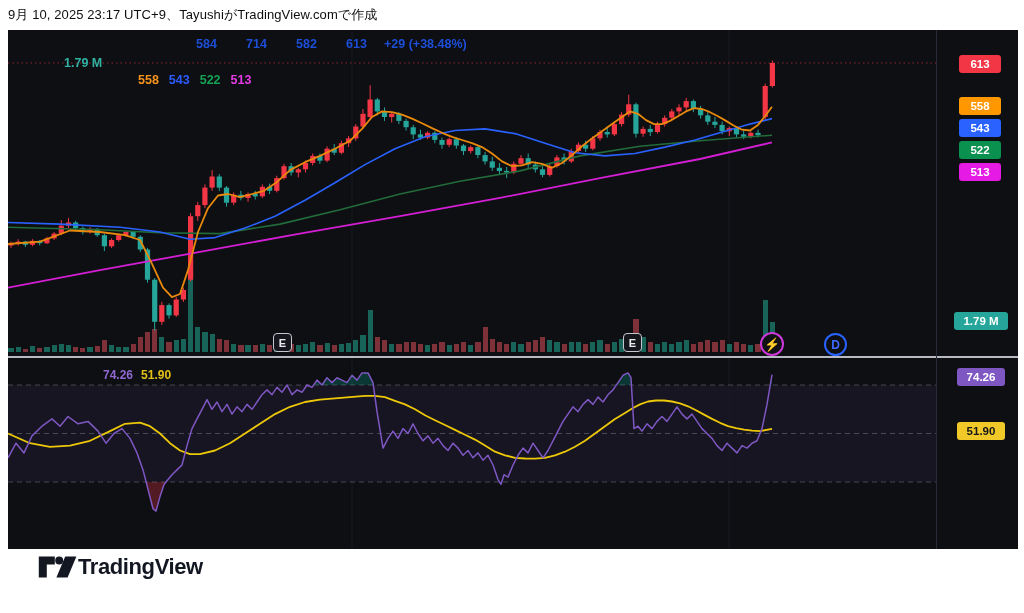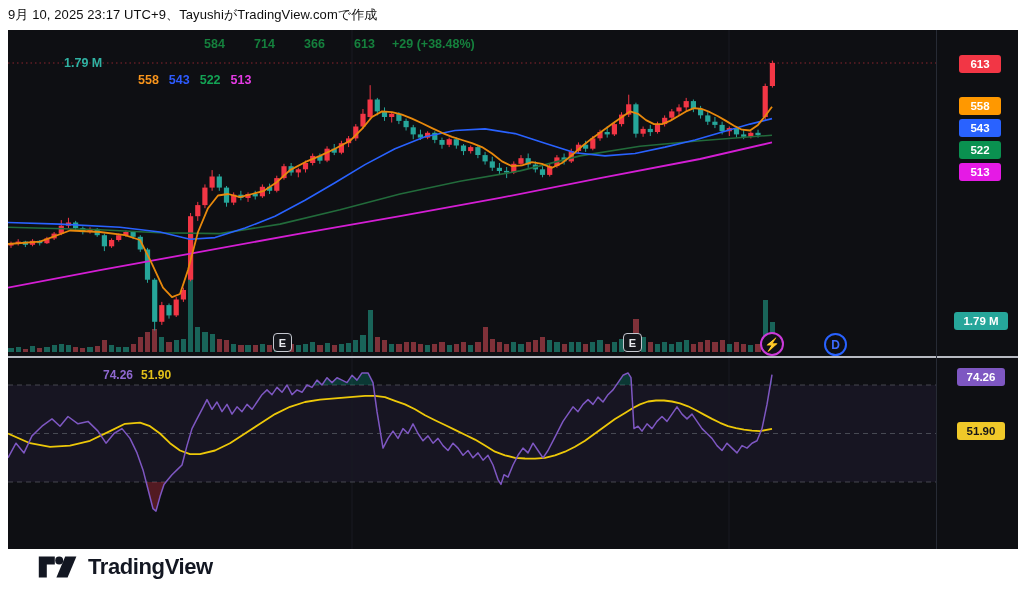--- a/index.html
+++ b/index.html
@@ -3,21 +3,21 @@
 <meta charset="utf-8">
 <style>
   html,body{margin:0;padding:0;background:#ffffff;}
   .page{position:relative;width:1024px;height:613px;background:#ffffff;font-family:"Liberation Sans",sans-serif;overflow:hidden;padding-left:44px;}
   .attribution{position:absolute;left:8px;top:6px;font-size:13px;color:#0e0e0e;font-weight:500;letter-spacing:.1px;}
   .chart{position:absolute;left:8px;top:30px;width:1010px;height:519px;background:#0e0f13;}
   .chart svg{position:absolute;left:0;top:0;}
   .pane-sep{position:absolute;left:8px;top:356px;width:1010px;height:2px;background:#b7bac2;}
   .axis-border{position:absolute;left:936px;top:30px;width:1px;height:519px;background:#272b35;}
 
-  .ohlc-row{position:absolute;left:204px;top:37px;display:flex;font-size:12.5px;font-weight:600;color:#15803d;white-space:nowrap;}
+  .ohlc-row{position:absolute;left:196px;top:37px;display:flex;font-size:12.5px;font-weight:600;color:#1d4ed8;white-space:nowrap;}
   .ohlc-row .slot{width:50px;}
   .ohlc-row .slot-c{width:38px;}
 
   .vol-text{position:absolute;left:64px;top:56px;font-size:12.5px;font-weight:700;color:#30b2a3;}
   .ma-row{position:absolute;left:138px;top:73px;display:flex;gap:10px;font-size:12.5px;font-weight:700;}
   .ma-v1{color:#f7941c}.ma-v2{color:#2d5bff}.ma-v3{color:#13a254}.ma-v4{color:#e43be4}
 
   .rsi-row{position:absolute;left:103px;top:368px;display:flex;gap:8px;font-size:12px;font-weight:700;}
   .rsi-main{color:#8f68d0}.rsi-sig{color:#e2c019}
 
@@ -32,21 +32,21 @@
   .lbl-rsi{top:368px;left:957px;width:48px;background:#7e57c2;}
   .lbl-sig{top:422px;left:957px;width:48px;background:#f0c929;color:#15151a;}
 
   .badge-e{position:absolute;width:19px;height:19px;top:333px;border-radius:4px;border:1.5px solid #c4c7cf;
     background:#15171c;color:#e8eaee;font-size:11px;font-weight:700;display:flex;align-items:center;justify-content:center;box-sizing:border-box;}
   .badge-flash{position:absolute;left:760px;top:332px;width:24px;height:24px;border-radius:50%;border:2px solid #cb3ad9;
     background:#101117;color:#cb3ad9;font-size:13px;display:flex;align-items:center;justify-content:center;box-sizing:border-box;}
   .badge-d{position:absolute;left:824px;top:333px;width:23px;height:23px;border-radius:50%;border:2px solid #2962ff;
     background:#0e0f13;color:#3d6bff;font-size:12px;font-weight:700;display:flex;align-items:center;justify-content:center;box-sizing:border-box;}
 
-  .logo{position:absolute;left:38px;top:553px;display:flex;align-items:center;gap:10px;justify-content:center;}
+  .logo{position:absolute;left:38px;top:553px;display:flex;align-items:center;justify-content:center;}
   .logo-text{font-size:22px;font-weight:800;color:#131722;letter-spacing:-0.4px;}
 </style>
 </head>
 <body>
 
 <div class="page">
 
   <div class="attribution">9月 10, 2025 23:17 UTC+9、TayushiがTradingView.comで作成</div>
 
   <div class="chart">
@@ -386,21 +386,21 @@
         <path d="M313.7,385.0 L317.0,380.1 L322.0,385.0 Z M322.0,385.0 L327.0,377.7 L332.0,382.6 L337.0,377.7 L342.0,380.1 L347.0,382.6 L352.0,375.3 L357.0,380.1 L362.0,372.9 L368.0,372.9 L373.0,382.6 L373.3,385.0 Z M616.3,385.0 L618.0,382.6 L623.0,375.3 L628.0,372.9 L631.0,377.7 L631.4,385.0 Z M770.3,385.0 L772.0,374.7 L772.0,385.0 Z " fill="rgba(8,153,129,0.30)"></path>
         <path d="M146.1,482.0 L148.0,489.3 L153.0,508.7 L156.0,511.1 L160.0,496.6 L164.0,484.4 L166.0,482.0 Z M499.5,482.0 L501.0,484.4 L501.8,482.0 Z " fill="rgba(242,54,69,0.30)"></path>
         <path d="M8.0,433.5 L30.0,443.2 L50.0,446.8 L70.0,445.6 L90.0,440.8 L110.0,431.1 L125.0,423.8 L140.0,422.6 L150.0,426.2 L160.0,433.5 L170.0,443.2 L180.0,450.5 L190.0,454.1 L200.0,454.1 L215.0,450.5 L230.0,443.2 L245.0,433.5 L260.0,423.8 L275.0,414.1 L290.0,406.8 L305.0,402.0 L320.0,399.6 L335.0,398.3 L350.0,397.1 L365.0,395.9 L375.0,395.9 L385.0,397.1 L395.0,400.8 L405.0,404.4 L415.0,409.3 L425.0,415.3 L435.0,420.2 L445.0,425.0 L455.0,429.9 L465.0,434.7 L475.0,439.6 L485.0,445.6 L495.0,451.7 L505.0,455.3 L515.0,457.8 L525.0,458.5 L535.0,458.7 L545.0,457.8 L555.0,455.3 L565.0,451.7 L575.0,446.8 L585.0,440.8 L595.0,433.5 L605.0,426.2 L615.0,418.9 L625.0,412.9 L633.0,408.0 L640.0,404.4 L648.0,401.5 L656.0,400.5 L664.0,400.5 L672.0,401.5 L680.0,403.4 L688.0,406.3 L696.0,410.2 L704.0,414.6 L712.0,418.9 L720.0,422.8 L728.0,426.2 L736.0,428.2 L744.0,429.6 L752.0,430.6 L760.0,431.1 L772.0,428.9" fill="none" stroke="#edc809" stroke-width="1.8" stroke-linejoin="round"></path>
         <path d="M8.0,457.8 L16.0,443.2 L24.0,452.9 L32.0,435.9 L42.0,426.2 L52.0,418.9 L60.0,426.2 L68.0,416.5 L78.0,423.8 L88.0,421.4 L98.0,431.1 L106.0,443.2 L114.0,433.5 L122.0,428.6 L130.0,438.4 L137.0,452.9 L143.0,469.9 L148.0,489.3 L153.0,508.7 L156.0,511.1 L160.0,496.6 L164.0,484.4 L168.0,479.6 L172.0,474.7 L177.0,469.9 L182.0,465.0 L187.0,445.6 L192.0,428.6 L197.0,418.9 L202.0,409.3 L207.0,399.6 L212.0,409.3 L217.0,402.0 L222.0,411.7 L227.0,404.4 L232.0,414.1 L237.0,406.8 L242.0,411.7 L247.0,404.4 L252.0,409.3 L257.0,402.0 L262.0,394.7 L267.0,389.9 L272.0,394.7 L277.0,387.4 L282.0,392.3 L287.0,385.0 L292.0,394.7 L297.0,389.9 L302.0,392.3 L307.0,385.0 L312.0,387.4 L317.0,380.1 L322.0,385.0 L327.0,377.7 L332.0,382.6 L337.0,377.7 L342.0,380.1 L347.0,382.6 L352.0,375.3 L357.0,380.1 L362.0,372.9 L368.0,372.9 L373.0,382.6 L377.0,411.7 L383.0,448.1 L388.0,438.4 L393.0,431.1 L398.0,438.4 L403.0,428.6 L408.0,433.5 L413.0,423.8 L418.0,433.5 L423.0,440.8 L428.0,435.9 L433.0,443.2 L438.0,438.4 L443.0,445.6 L448.0,450.5 L453.0,443.2 L458.0,448.1 L463.0,455.3 L468.0,450.5 L473.0,457.8 L478.0,452.9 L483.0,460.2 L488.0,455.3 L493.0,465.0 L498.0,479.6 L501.0,484.4 L504.0,474.7 L508.0,477.1 L513.0,465.0 L518.0,455.3 L523.0,448.1 L528.0,452.9 L533.0,443.2 L538.0,450.5 L543.0,457.8 L548.0,450.5 L553.0,440.8 L558.0,431.1 L563.0,421.4 L568.0,414.1 L573.0,406.8 L578.0,411.7 L583.0,404.4 L588.0,399.6 L593.0,404.4 L598.0,397.1 L603.0,402.0 L608.0,394.7 L613.0,389.9 L618.0,382.6 L623.0,375.3 L628.0,372.9 L631.0,377.7 L634.0,428.6 L638.0,426.2 L642.0,431.1 L647.0,423.8 L652.0,428.6 L657.0,421.4 L662.0,416.5 L667.0,421.4 L672.0,414.1 L677.0,406.8 L682.0,414.1 L687.0,418.9 L692.0,414.1 L697.0,421.4 L702.0,428.6 L707.0,433.5 L712.0,438.4 L717.0,445.6 L722.0,450.5 L727.0,443.2 L732.0,448.1 L737.0,452.9 L742.0,445.6 L747.0,448.1 L752.0,443.2 L757.0,440.8 L762.0,428.6 L767.0,404.4 L772.0,374.7" fill="none" stroke="#7e57c2" stroke-width="1.5" stroke-linejoin="round"></path>
       </svg>
   </div>
 
   <div class="ohlc-row">
     <span class="slot">584</span>
     <span class="slot">714</span>
-    <span class="slot">366</span>
+    <span class="slot">582</span>
     <span class="slot-c">613</span>
     <span>+29 (+38.48%)</span>
   </div>
 
   <div class="vol-text">1.79 M</div>
 
   <div class="ma-row">
     <span class="ma-v1">558</span>
     <span class="ma-v2">543</span>
     <span class="ma-v3">522</span>

